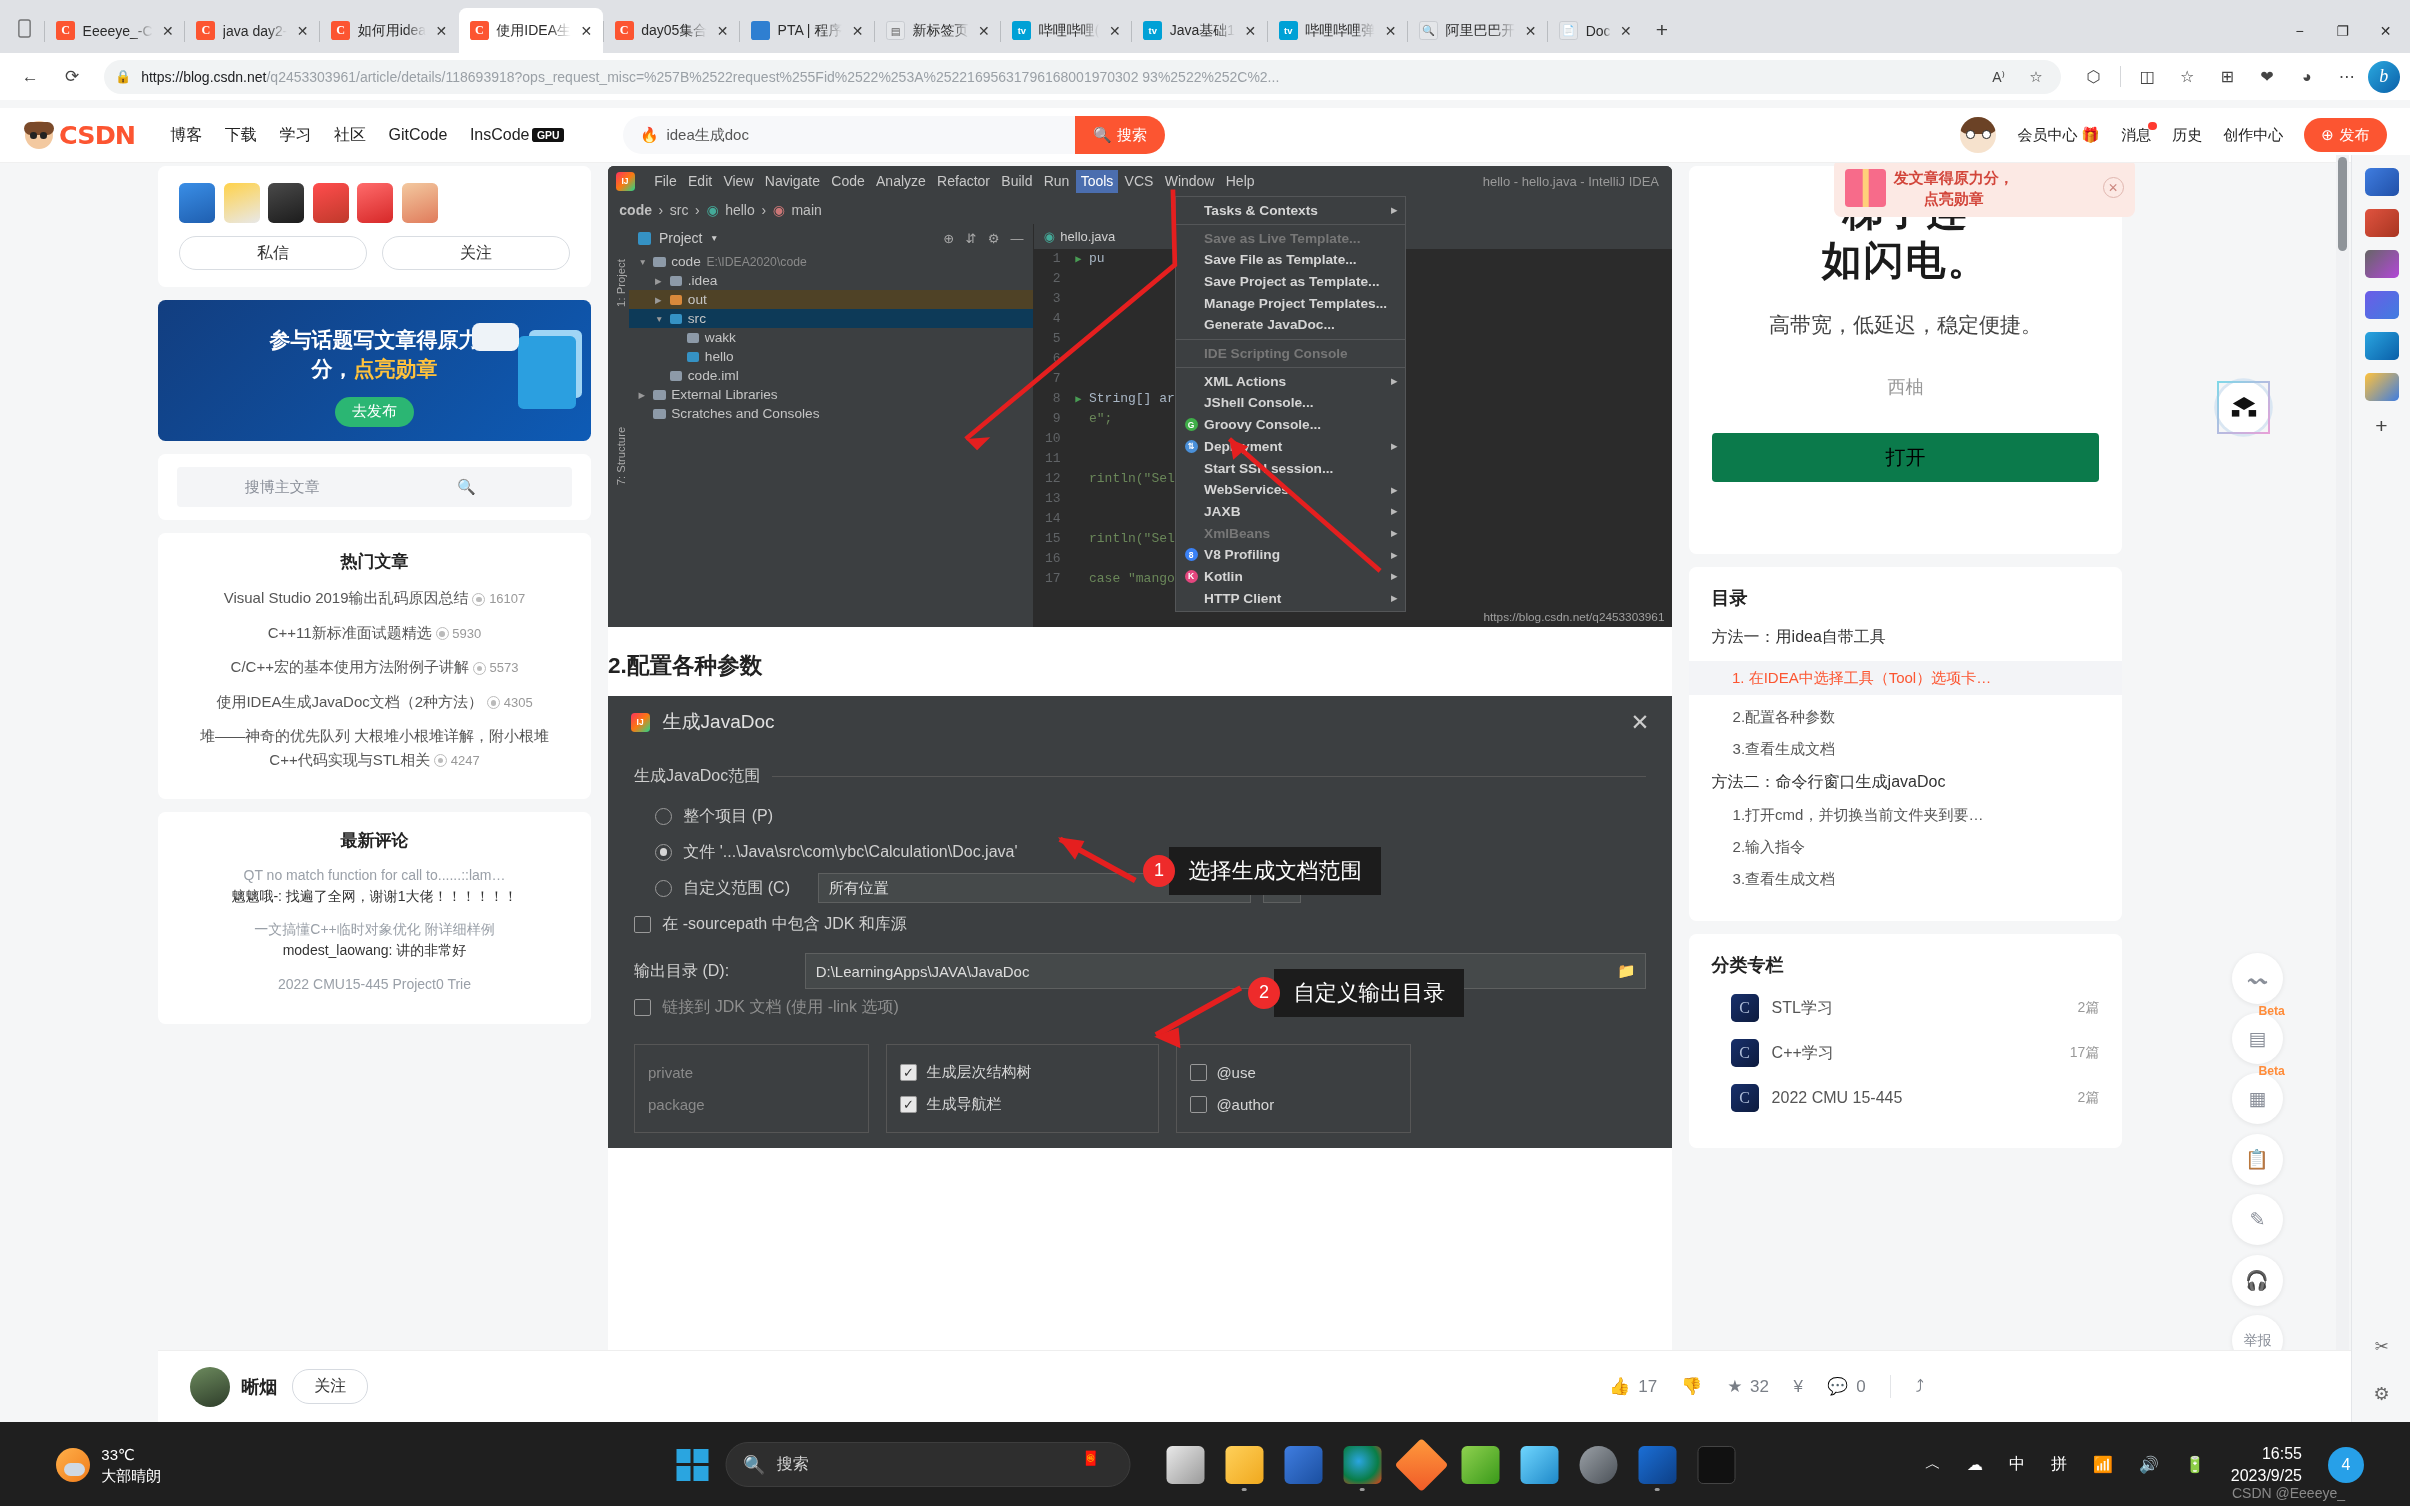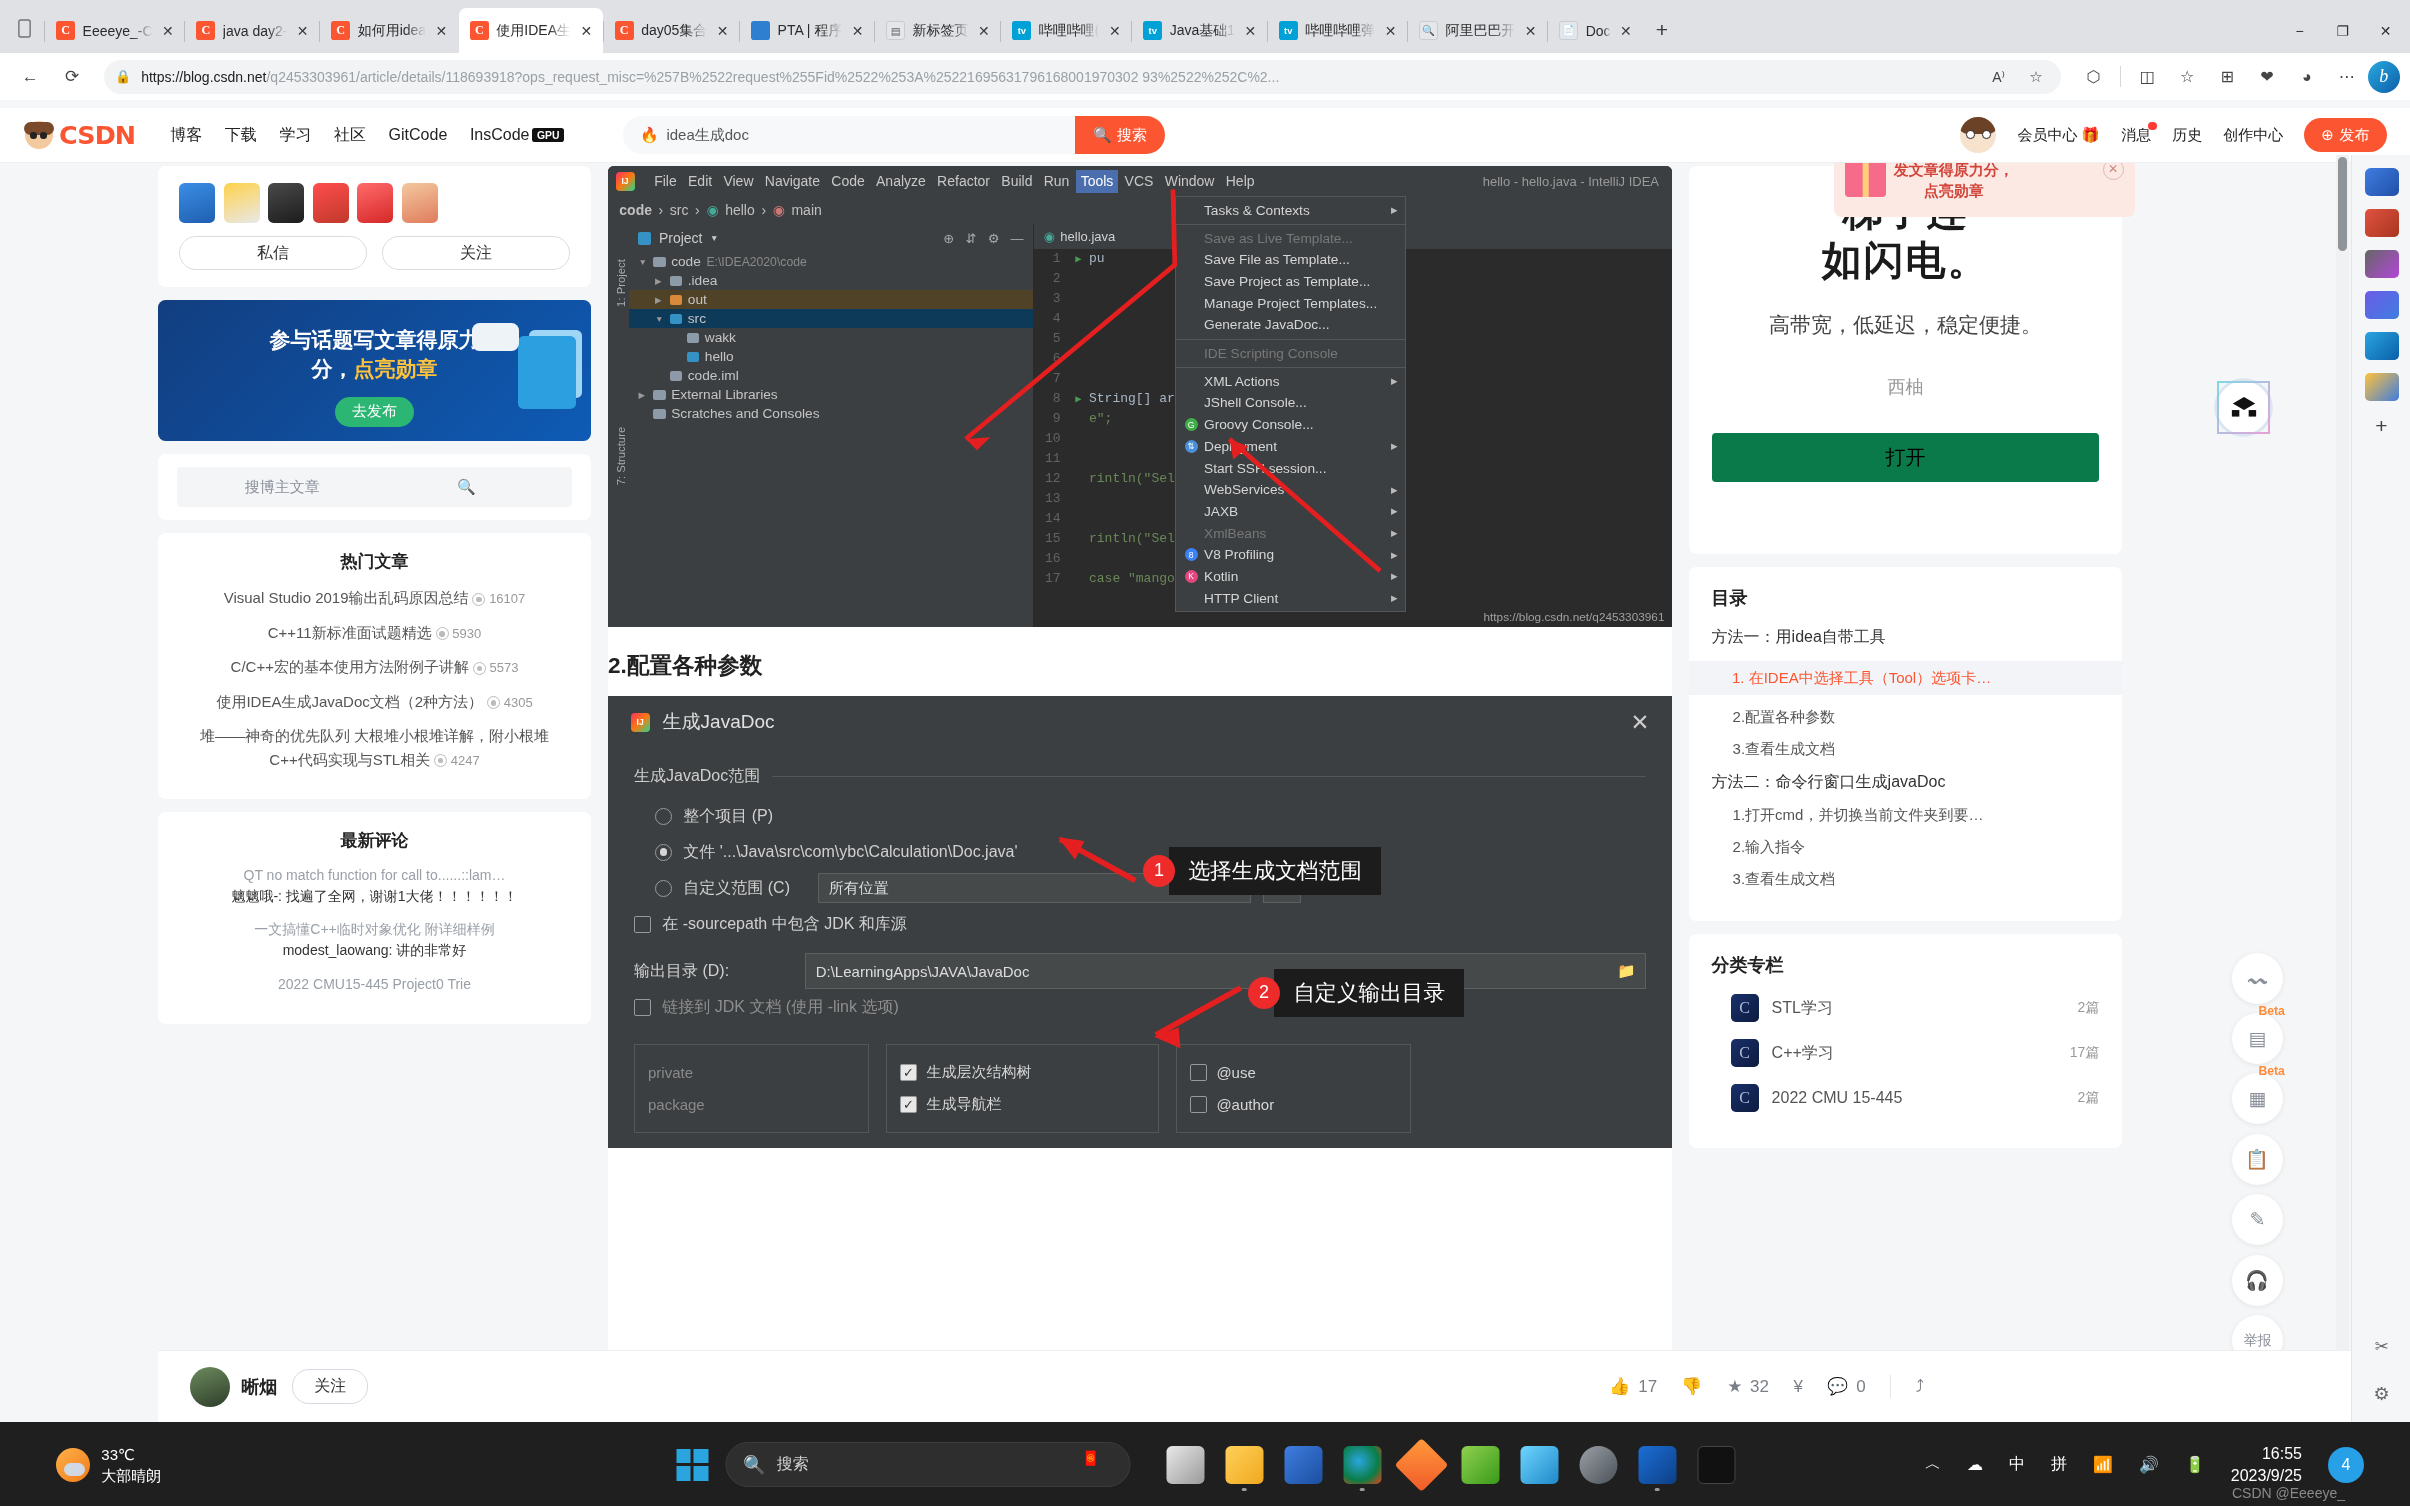--- a/index.html
+++ b/index.html
@@ -130,21 +130,21 @@
   .tree-row .arr { width:9.4px; color:#9a9a9a; font-size:8.5px; }
   .tree-row.sel-amber { background:#4f4226; }
   .tree-row.sel-blue { background:#0d3a58; }
   .tree-row .path { color:#8a8a8a; font-size:12.2px; }
   .ide-editor { flex:1; background:#2b2b2b; position:relative; }
   .ed-tab { height:24.5px; background:#3c3f41; display:flex; align-items:center; gap:5.6px; padding:0 9.4px; font-size:13px; color:#d0d0d0; }
   .ed-line { height:20px; display:flex; align-items:center; font-size:13px; font-family:"Liberation Mono","DejaVu Sans Mono",monospace; }
   .ed-num { width:34px; text-align:right; color:#606366; padding-right:7.5px; }
   .ed-gut { width:21px; text-align:center; color:#499c54; font-size:10.4px; } .str { color:#6a8759; } .pl { color:#a9b7c6; }
   .ide-menu { position:absolute; top:30px; left:567px; width:231px; background:#3c3f41; border:0.9px solid #545658; z-index:5; padding:1.9px 0; }
-  .menu-item { height:21.7px; display:flex; align-items:center; padding:0 7.5px 0 28px; font-size:13.7px; color:#d5d5d5; position:relative; }
+  .menu-item { height:21.7px; display:flex; align-items:center; padding:0 7.5px 0 28px; font-size:13.7px; color:#d5d5d5; position:relative;font-weight:bold; }
   .menu-item.dis { color:#777; }
   .menu-item .sub { margin-left:auto; font-size:8.5px; color:#bbb; }
   .menu-item .gico { position:absolute; left:8.5px; width:13px; height:13px; border-radius:50%; font-size:8.5px;
                      display:flex; align-items:center; justify-content:center; color:#fff; }
   .menu-sep { height:0.9px; background:#545658; margin:2.8px 0; }
   .ide-wm { position:absolute; right:7.5px; bottom:3.8px; font-size:11.8px; color:#a0a0a0; }
   .arrow-svg { position:absolute; inset:0; pointer-events:none; z-index:8; }
 
   .sec-h2 { font-size:22.6px; font-weight:bold; color:#222; padding:22.6px 0 15px 0; }
   .jd-shot { width:1064px; height:452px; background:#3c3f41; position:relative; overflow:hidden; color:#d6d6d6; }
@@ -170,21 +170,21 @@
   .jd-col .it.w { color:#d6d6d6; }
 
   
   .col-right { width:433px; display:flex; flex-direction:column; gap:13px; }
   .ad-card { background:#fff; border-radius:7.5px; padding:21px 22.6px 24.5px; text-align:center; position:relative; height:388px; }
   .ad-card h2 { font-size:40px; font-weight:bold; color:#1b1b1b; line-height:1.22; letter-spacing:1.9px; }
   .ad-card p { font-size:21px; color:#444; line-height:1.5; margin-top:24.5px; }
   .ad-card .brand { font-size:18px; color:#999; margin-top:34px; }
   .ad-open { margin-top:34px; background:#0b7a4b; color:#000000; border-radius:3.8px; height:49px; display:flex; align-items:center; justify-content:center; font-size:20px; }
   .toast { position:absolute; right:-13px; top:-7.5px; width:301px; height:58px; background:#fce9e4; border-radius:7.5px;
-           display:flex; align-items:flex-start; gap:7.5px; padding:0 11.3px; }
+           display:flex; align-items:center; gap:7.5px; padding:0 11.3px; }
   .toast .gift { width:41px; height:38px; background:#f76b8a; border-radius:3.8px; position:relative; }
   .toast .gift::after { content:""; position:absolute; left:50%; top:0; bottom:0; width:6.6px; background:#ffd07a; transform:translateX(-50%); }
   .toast .tx { font-size:15px; color:#d2453a; line-height:1.4; font-weight:bold; }
   .toast .cls { margin-left:auto; width:21px; height:21px; border-radius:50%; border:0.9px solid #e0b7b0; color:#cc8880;
                 display:flex; align-items:center; justify-content:center; font-size:12.2px; }
   .toc-card { background:#fff; border-radius:7.5px; padding:19px 22.6px; }
   .toc-h { font-size:18px; font-weight:bold; margin-bottom:17px; }
   .toc-l1 { font-size:16px; color:#333; margin:13px 0; }
   .toc-l2 { font-size:15px; color:#555; margin:13px 0; padding-left:21px; white-space:nowrap; overflow:hidden; text-overflow:ellipsis; }
   .toc-l2.act { color:#fc5531; background:#f3f4f7; margin-left:-22.6px; margin-right:-22.6px; padding:7.5px 22.6px 7.5px 43px; }

